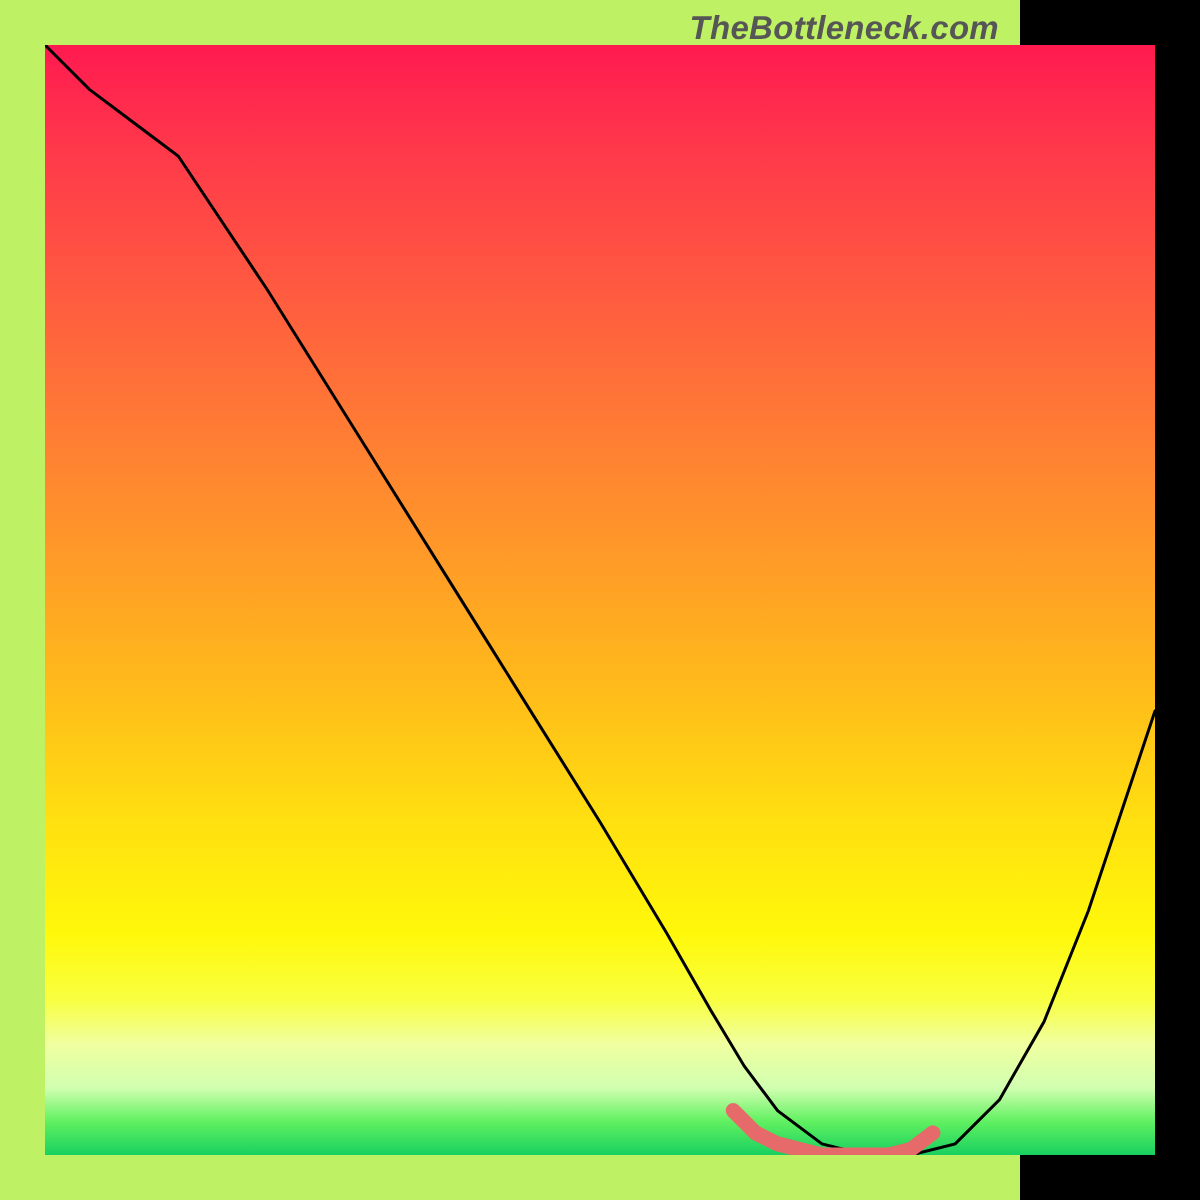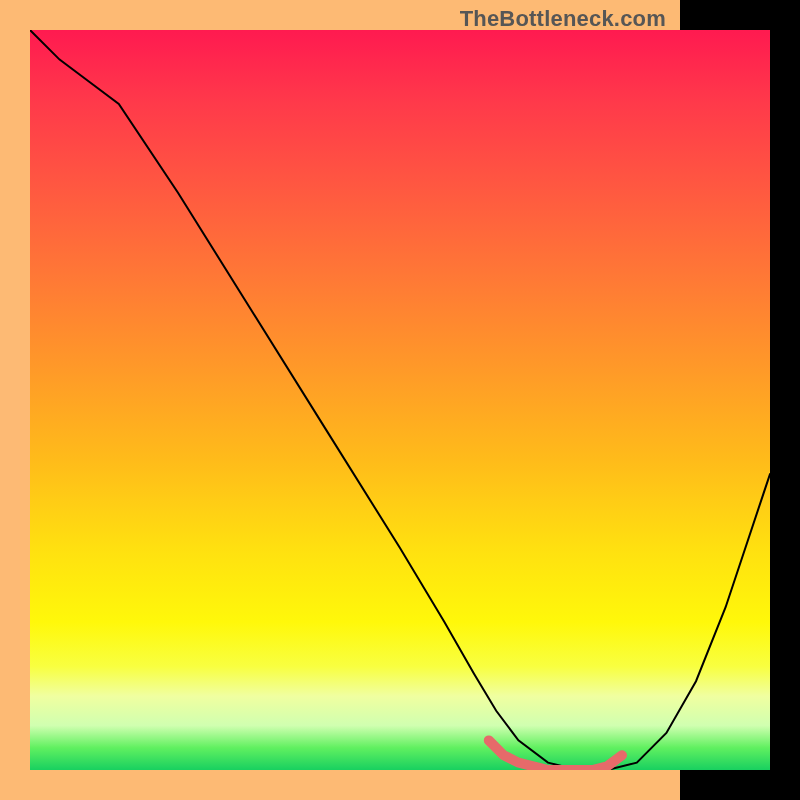--- a/index.html
+++ b/index.html
@@ -1,17 +1,17 @@
 <!DOCTYPE html>
 <html><head>
 <meta charset="utf-8">
 <style>
   * { margin: 0; padding: 0; box-sizing: border-box; }
   html, body { width: 800px; height: 800px; overflow: hidden; background: #000; }
-  .container { position: relative; width: 680px; height: 800px; background: #fdba74; }
+  .container { position: relative; width: 680px; height: 800px; background: #bef264; font-style: italic; }
   .watermark {
     position: absolute;
     top: 6px;
     right: 14px;
     font-family: Arial, Helvetica, sans-serif;
     font-size: 22px;
     font-weight: 600;
     color: #565656;
     letter-spacing: 0.2px;
     z-index: 10;

